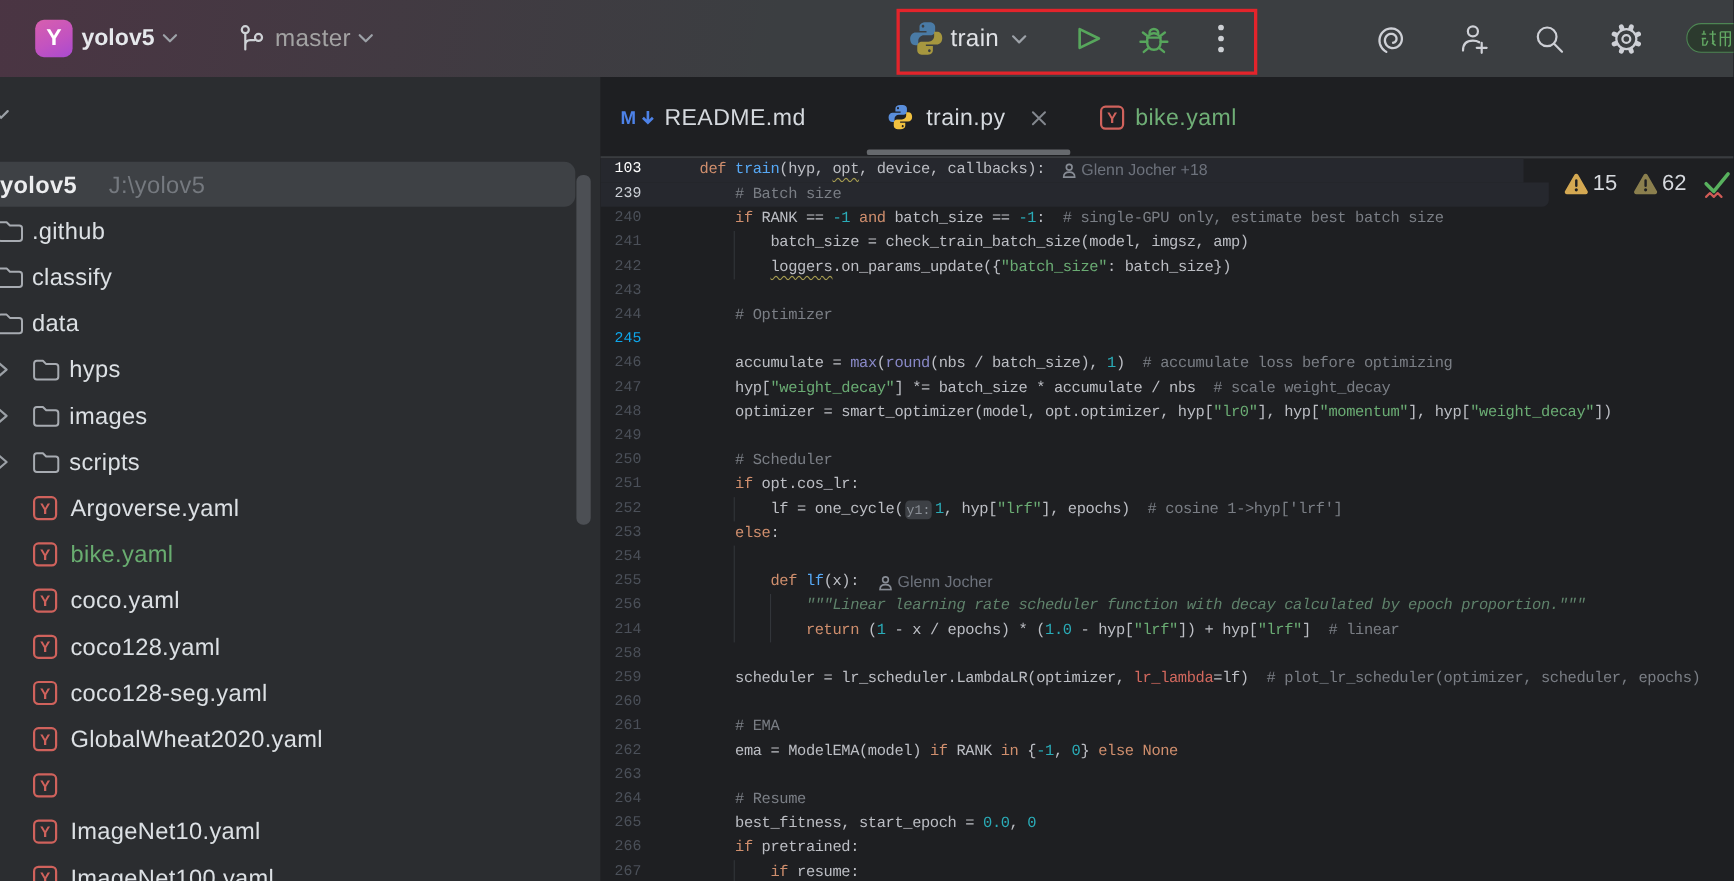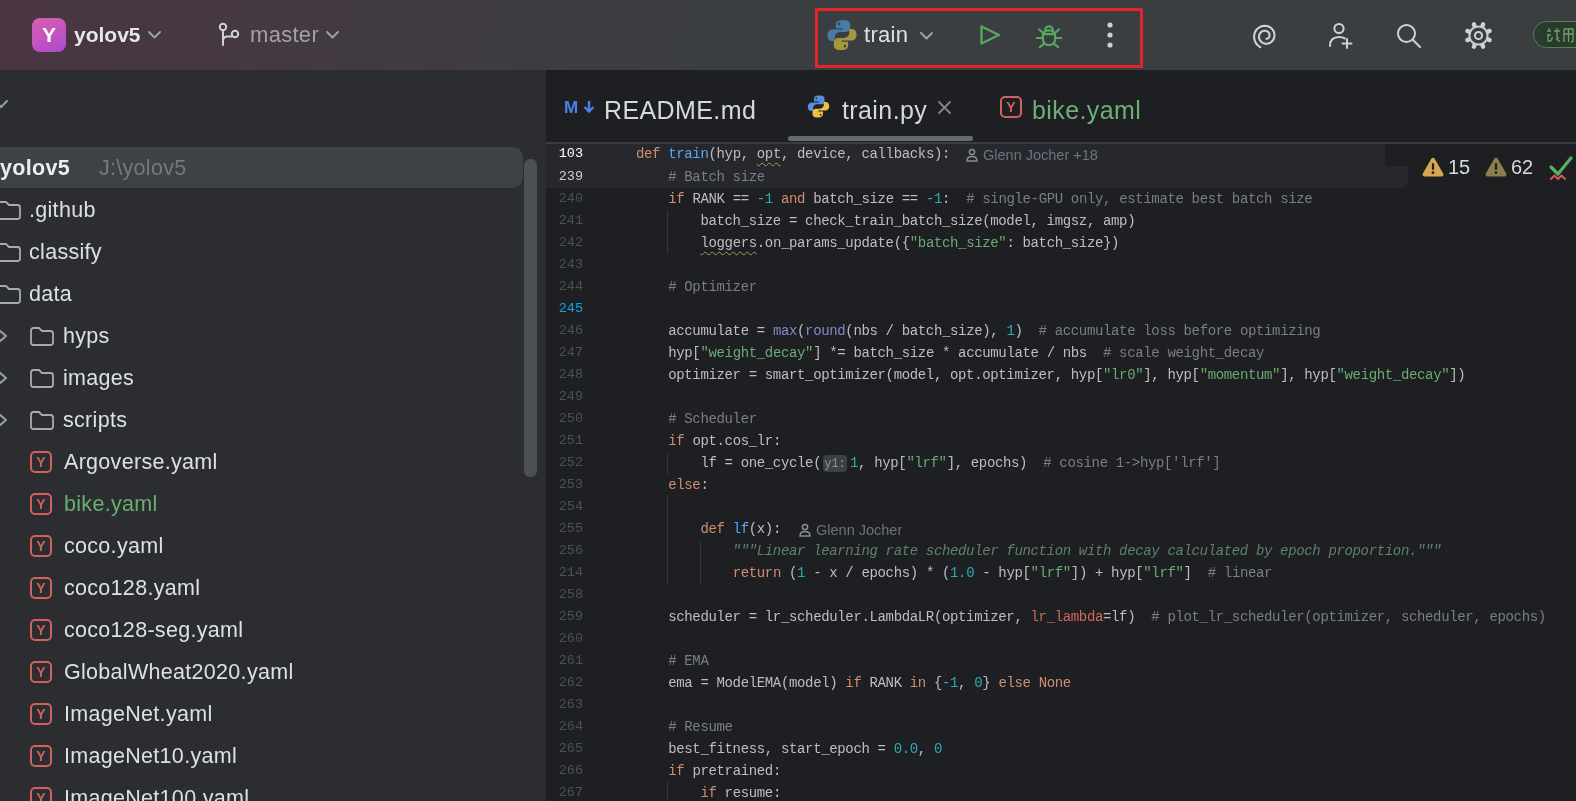--- a/index.html
+++ b/index.html
@@ -6,21 +6,21 @@
 #root{position:relative;width:1576px;height:801px}
 
 #toolbar{position:absolute;left:0;top:0;width:1576px;height:70px;background:#3b3e41}
 #toolbar .tint{position:absolute;inset:0;background:linear-gradient(100deg,rgba(110,32,72,.30) 0%,rgba(110,32,72,.18) 17%,rgba(110,32,72,.07) 32%,rgba(110,32,72,0) 45%)}
 
 #sidebar{position:absolute;left:0;top:70px;width:546px;height:731px;background:#2b2d30;overflow:hidden}
 .trow{position:absolute;height:42px;display:flex;align-items:center;color:#dce0e4;font-size:21.5px;letter-spacing:0.3px;white-space:nowrap}
 .sel{position:absolute;left:0;top:77px;width:523px;height:41px;background:#3e4145;border-radius:0 10px 10px 0}
 
 #editor{position:absolute;left:546px;top:70px;width:1030px;height:731px;background:#1e1f22}
-.tabtxt{position:absolute;font-size:25px;letter-spacing:0.4px;color:#d5d9de;white-space:nowrap}
+.tabtxt{position:absolute;font-size:21px;letter-spacing:0.4px;color:#d5d9de;white-space:nowrap}
 .code{position:absolute;font-family:"Liberation Mono",monospace;font-size:14px;letter-spacing:-0.35px;line-height:22px;height:22px;white-space:pre;color:#bcbec4}
 .ln{position:absolute;left:0;width:37px;text-align:right;font-family:"Liberation Mono",monospace;font-size:13.5px;line-height:22px;height:22px;color:#4b5059}
 .kw{color:#cf8e6d}.fn{color:#56a8f5}.st{color:#6aab73}.nu{color:#2aacb8}.cm{color:#7a7e85}
 .bi{color:#8888c6}.doc{color:#5f826b;font-style:italic}.arg{color:#d2685e}
 .sq{text-decoration:underline;text-decoration-style:wavy;text-decoration-color:#a49b4f;text-decoration-thickness:1px;text-underline-offset:4px}
 .auth{font-family:"Liberation Sans",sans-serif;font-size:14.5px;color:#6d727c}
 .guide{position:absolute;width:1px;background:#32353a}
 </style></head><body>
 <div id="root">
 <div id="toolbar">
@@ -142,21 +142,20 @@
 <div class="trow" style="left:64px;top:413px;color:#69ad70">bike.yaml</div>
 <div class="abs" style="left:30px;top:465px;width:22px;height:22px;border:2px solid #d0625c;border-radius:5px;color:#d0625c;font-size:14px;font-weight:bold;display:flex;align-items:center;justify-content:center;font-family:'Liberation Sans'">Y</div>
 <div class="trow" style="left:64px;top:455px">coco.yaml</div>
 <div class="abs" style="left:30px;top:507px;width:22px;height:22px;border:2px solid #d0625c;border-radius:5px;color:#d0625c;font-size:14px;font-weight:bold;display:flex;align-items:center;justify-content:center;font-family:'Liberation Sans'">Y</div>
 <div class="trow" style="left:64px;top:497px">coco128.yaml</div>
 <div class="abs" style="left:30px;top:549px;width:22px;height:22px;border:2px solid #d0625c;border-radius:5px;color:#d0625c;font-size:14px;font-weight:bold;display:flex;align-items:center;justify-content:center;font-family:'Liberation Sans'">Y</div>
 <div class="trow" style="left:64px;top:539px">coco128-seg.yaml</div>
 <div class="abs" style="left:30px;top:591px;width:22px;height:22px;border:2px solid #d0625c;border-radius:5px;color:#d0625c;font-size:14px;font-weight:bold;display:flex;align-items:center;justify-content:center;font-family:'Liberation Sans'">Y</div>
 <div class="trow" style="left:64px;top:581px">GlobalWheat2020.yaml</div>
 <div class="abs" style="left:30px;top:633px;width:22px;height:22px;border:2px solid #d0625c;border-radius:5px;color:#d0625c;font-size:14px;font-weight:bold;display:flex;align-items:center;justify-content:center;font-family:'Liberation Sans'">Y</div>
-<div class="trow" style="left:64px;top:623px">ImageNet.yaml</div>
 <div class="abs" style="left:30px;top:675px;width:22px;height:22px;border:2px solid #d0625c;border-radius:5px;color:#d0625c;font-size:14px;font-weight:bold;display:flex;align-items:center;justify-content:center;font-family:'Liberation Sans'">Y</div>
 <div class="trow" style="left:64px;top:665px">ImageNet10.yaml</div>
 <div class="abs" style="left:30px;top:717px;width:22px;height:22px;border:2px solid #d0625c;border-radius:5px;color:#d0625c;font-size:14px;font-weight:bold;display:flex;align-items:center;justify-content:center;font-family:'Liberation Sans'">Y</div>
 <div class="trow" style="left:64px;top:707px">ImageNet100.yaml</div>
 <div class="abs" style="left:524px;top:89px;width:13px;height:318px;background:#4c4f54;border-radius:6px"></div>
 </div>
     <div id="editor">
 <div class="abs" style="left:0;top:72px;width:1030px;height:1.5px;background:#3a3c40"></div>
 <svg class="abs" style="left:18px;top:26px" width="34" height="23" viewBox="0 0 34 23">
 <text x="0" y="17" font-family="Liberation Sans" font-size="17" font-weight="bold" fill="#4d82e8">M</text>

